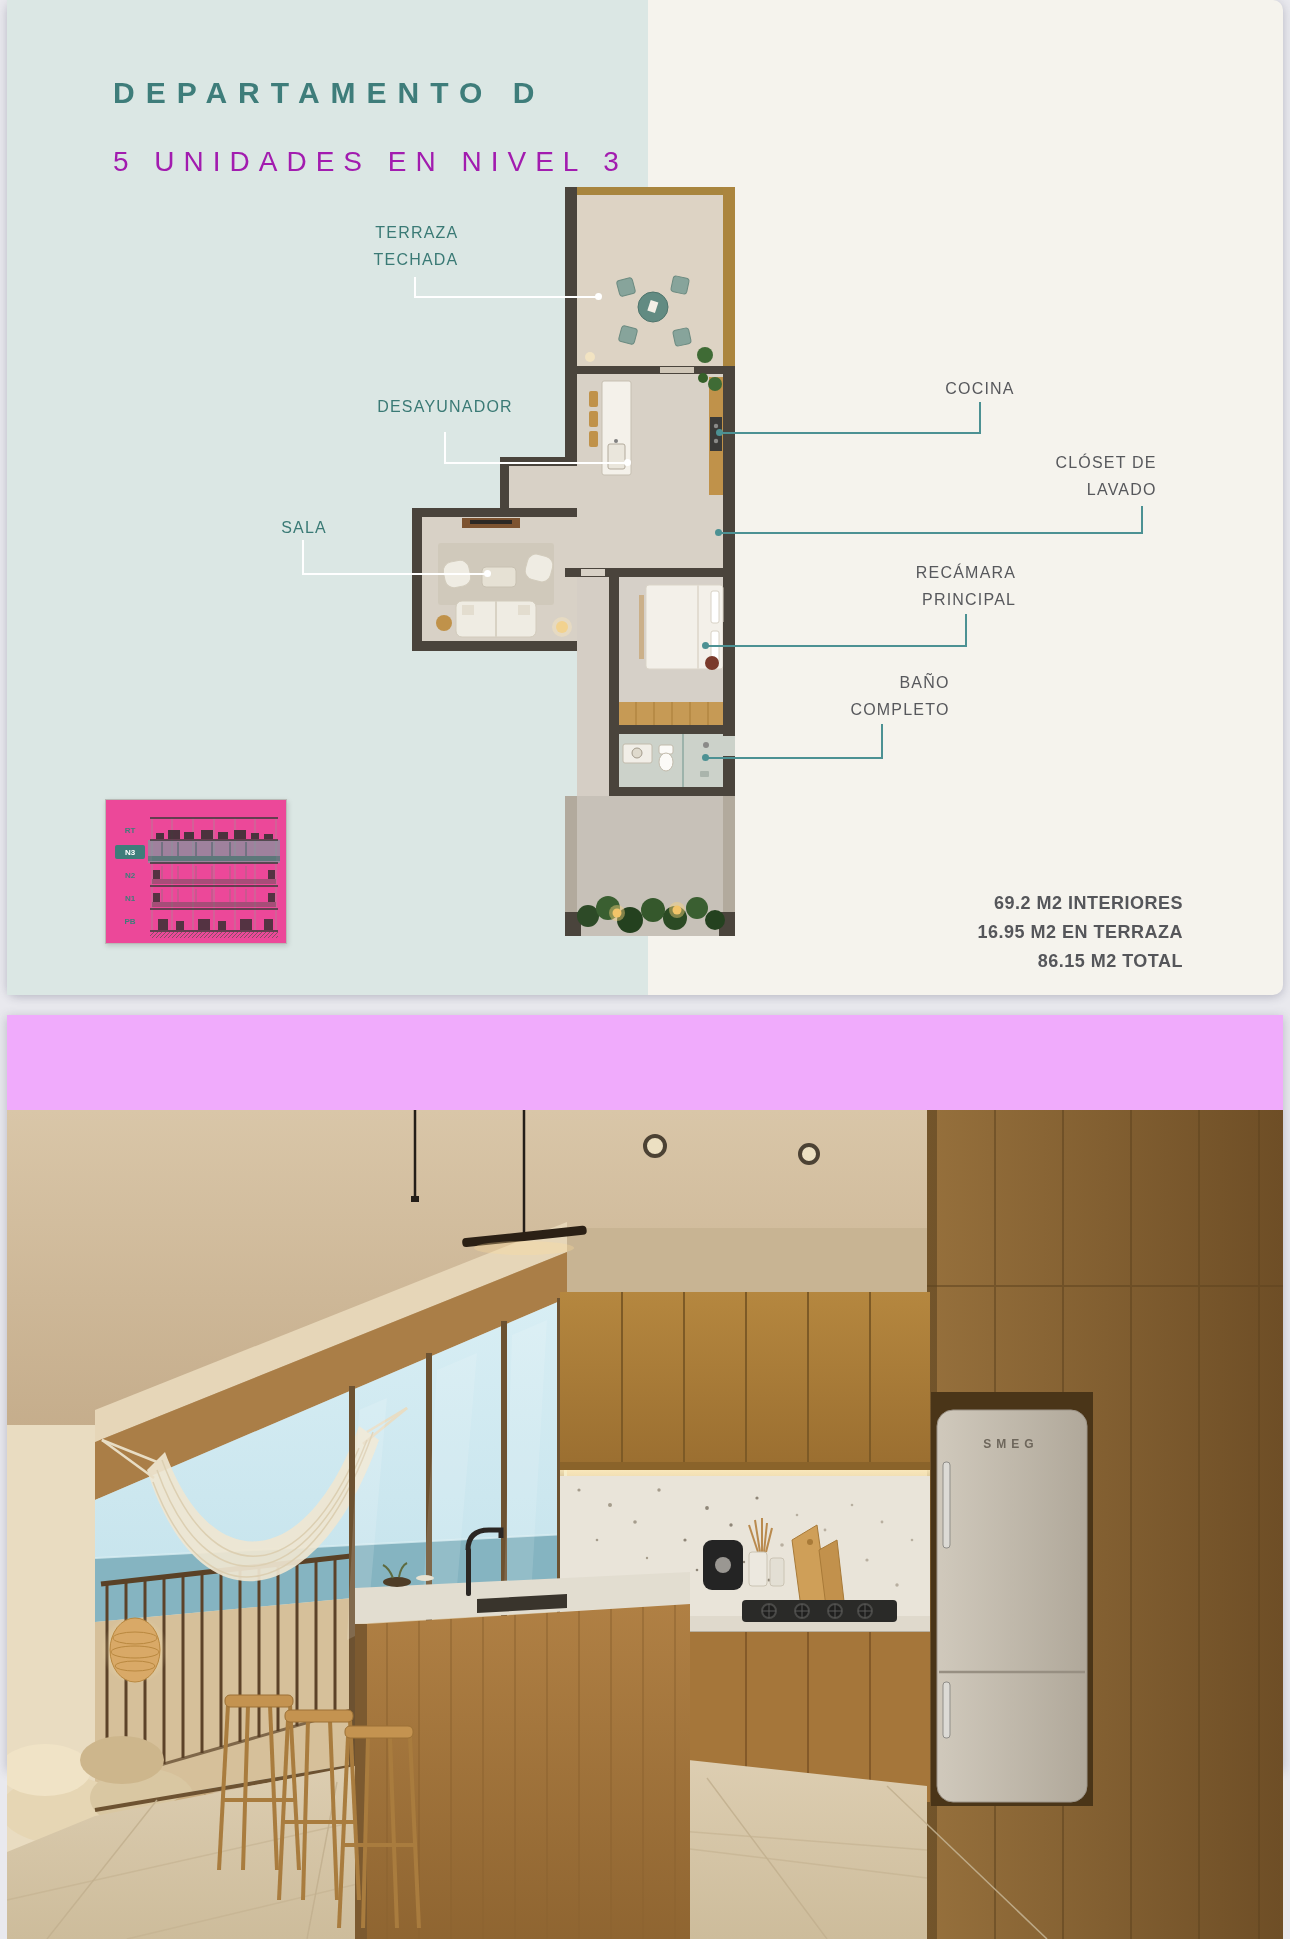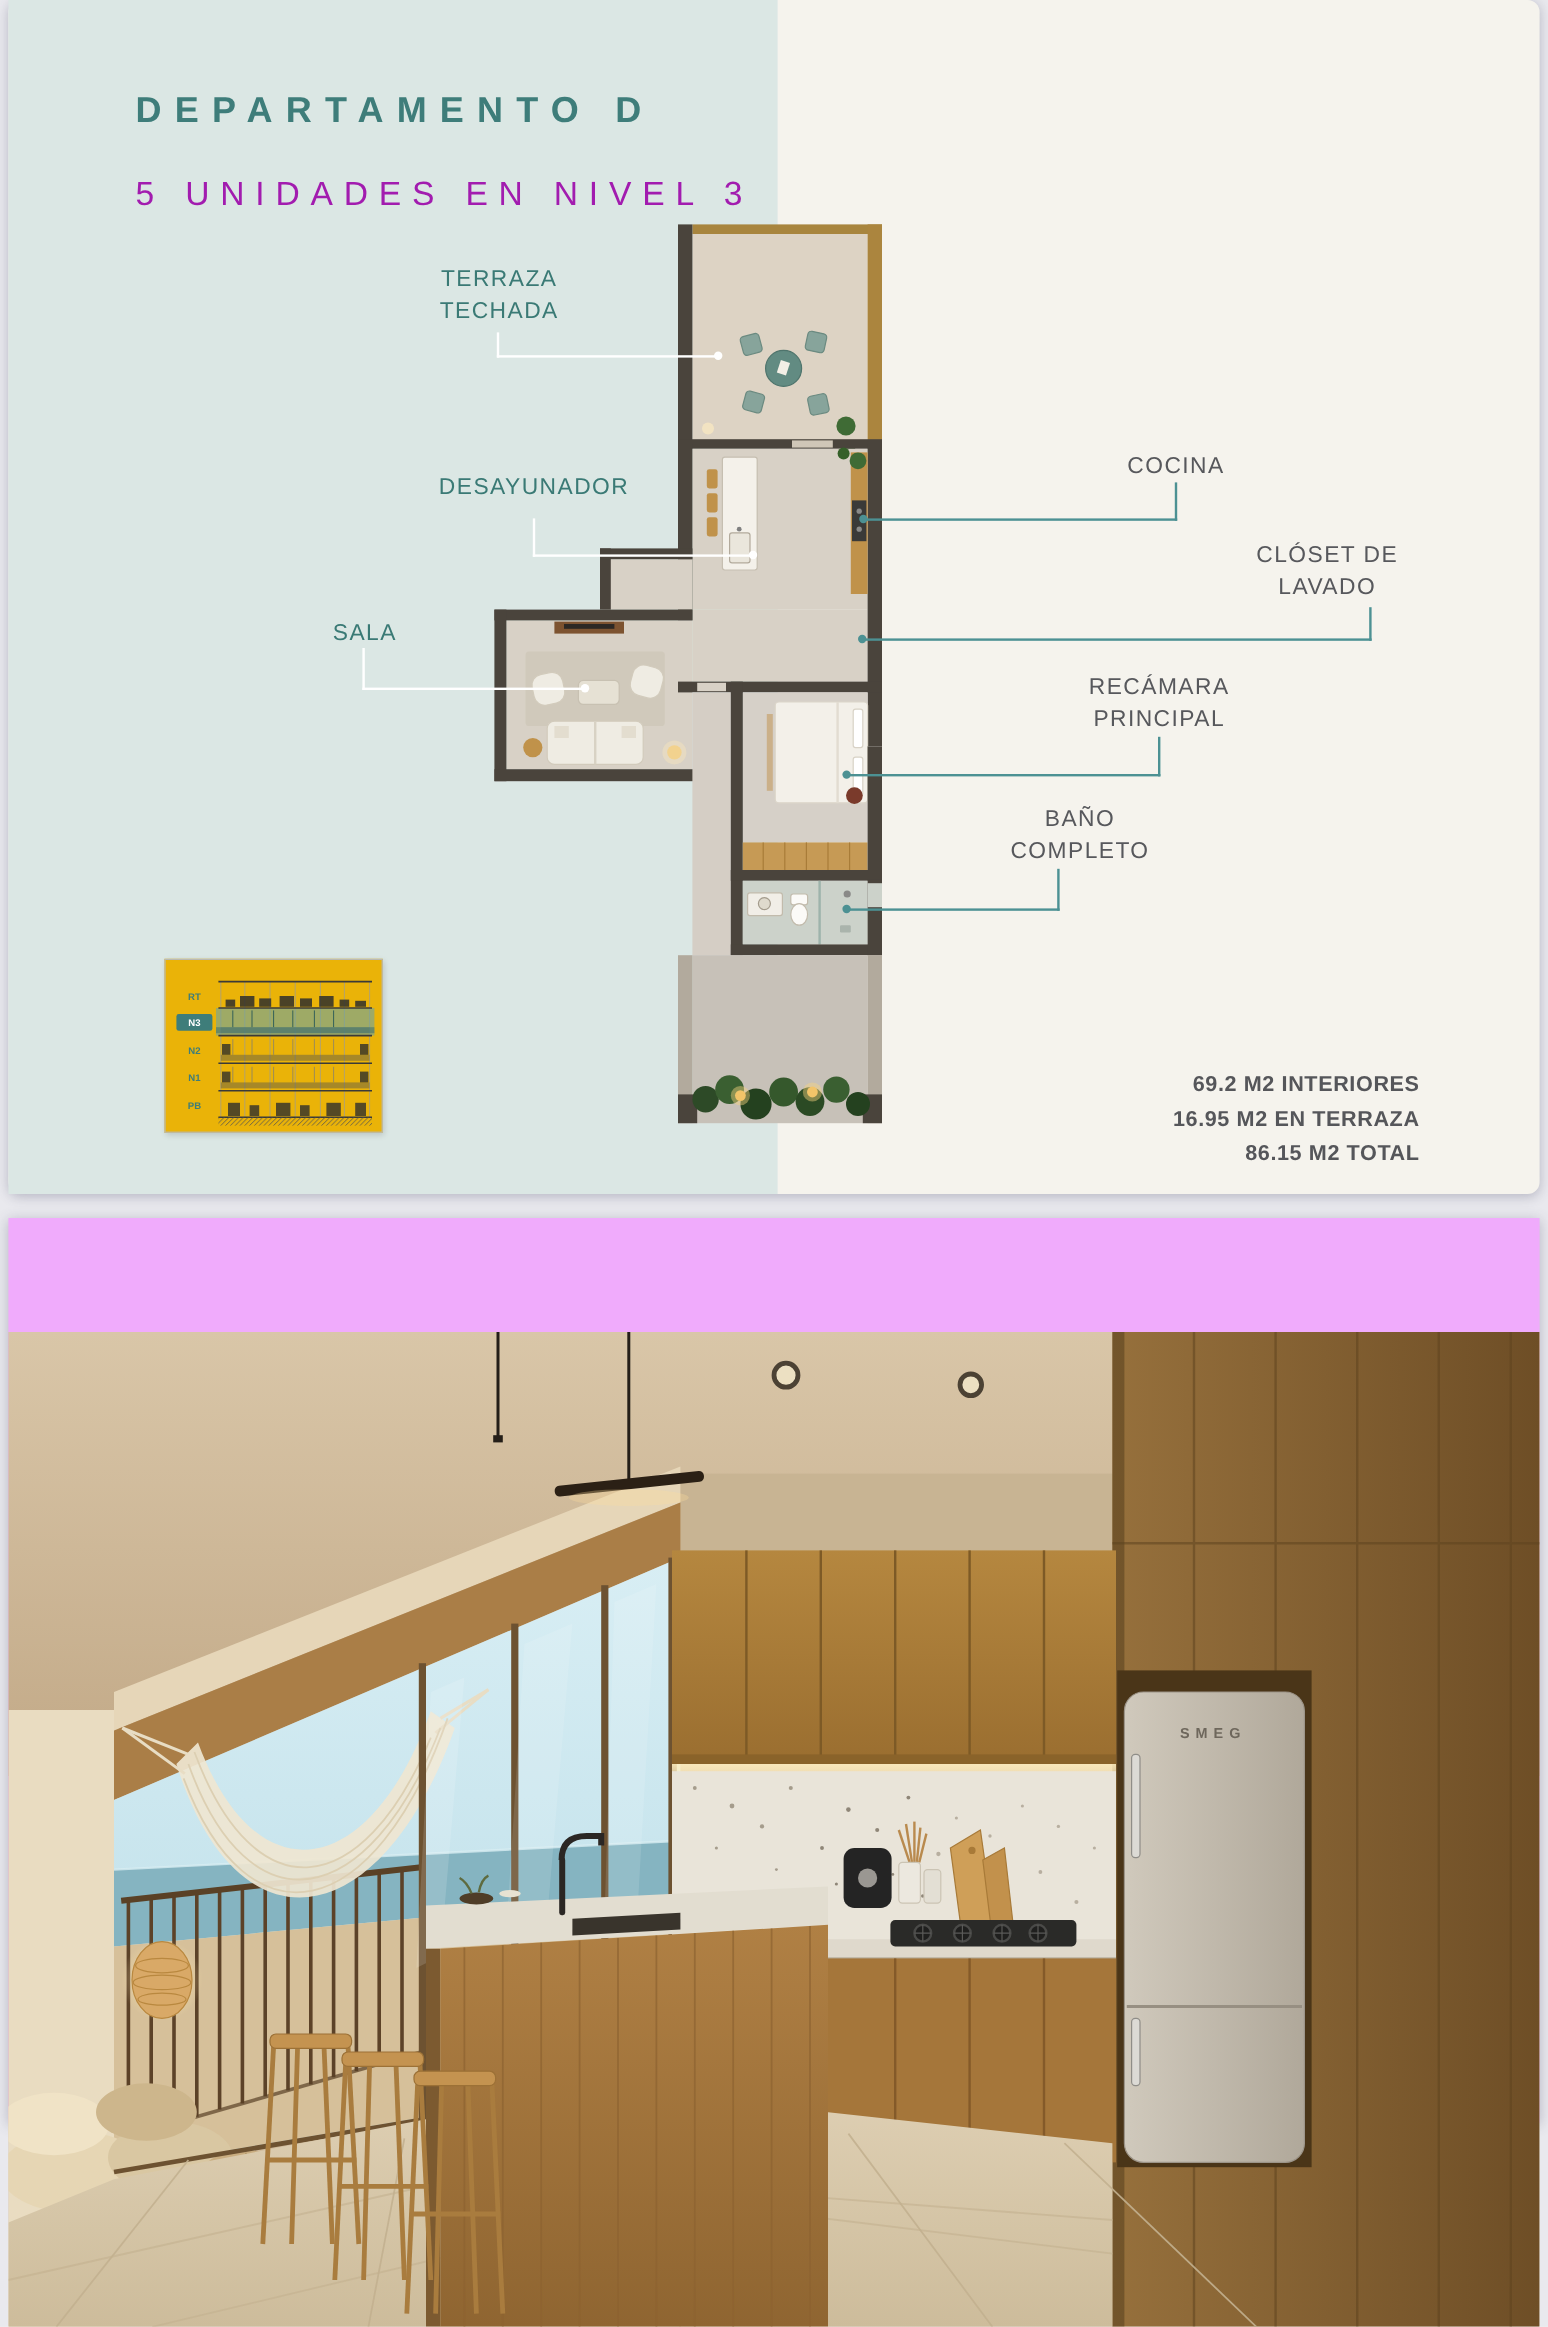--- a/index.html
+++ b/index.html
@@ -3,32 +3,32 @@
 <meta charset="utf-8">
 <style>
   html,body{margin:0;padding:0;}
   body{width:1290px;height:1939px;position:relative;background:#e9e9ee;font-family:"Liberation Sans",sans-serif;overflow:hidden;}
   .page{position:absolute;left:7px;width:1276px;box-shadow:0 2px 10px rgba(70,70,100,.30);}
   #page1{top:0;height:995px;background:#f5f3ed;border-radius:10px;}
   #page2{top:1015px;height:754px;background:#f0abfc;}
   .mint{position:absolute;left:0;top:0;width:641px;height:995px;background:#dbe7e4;}
   .title{position:absolute;left:106px;top:76px;font-size:30px;font-weight:bold;letter-spacing:11px;color:#3e7d7a;white-space:nowrap;}
   .subtitle{position:absolute;left:106px;top:146px;font-size:28px;font-weight:500;letter-spacing:9px;color:#a21caf;white-space:nowrap;}
-  .plan-label{position:absolute;transform:translateX(-50%);text-align:center;font-size:19px;letter-spacing:1.2px;line-height:27px;white-space:nowrap;}
+  .plan-label{position:absolute;transform:translateX(-50%);text-align:right;font-size:16px;letter-spacing:1.2px;line-height:27px;white-space:nowrap;}
   .teal{color:#3a7a75;}
   .gray{color:#57585c;}
   .lv{position:absolute;width:2px;}
   .lh{position:absolute;height:2px;}
   .white-l{background:#ffffff;}
   .teal-l{background:#4c9193;}
   .ldot{position:absolute;width:7px;height:7px;border-radius:50%;}
   .white-d{background:#ffffff;}
   .teal-d{background:#4c9193;}
   .stats{position:absolute;right:100px;top:845px;text-align:right;font-size:18px;font-weight:bold;color:#55565a;line-height:29px;letter-spacing:.5px;margin-top:44px;}
-  .elev-card{position:absolute;left:98px;top:799px;width:180px;height:143px;background:#eab308;border:1px solid #b9b9b5;box-shadow:1px 2px 5px rgba(0,0,0,.15);margin-left:32px;}
+  .elev-card{position:absolute;left:98px;top:799px;width:180px;height:143px;background:#ec4899;border:1px solid #b9b9b5;box-shadow:1px 2px 5px rgba(0,0,0,.15);}
   .plan-svg{position:absolute;left:403px;top:185px;}
   .photo{position:absolute;left:0;top:95px;}
 </style>
 </head>
 <body>
 
 <div class="page" id="page1">
   <div class="mint"></div>
 
   <div class="title">DEPARTAMENTO D</div>

